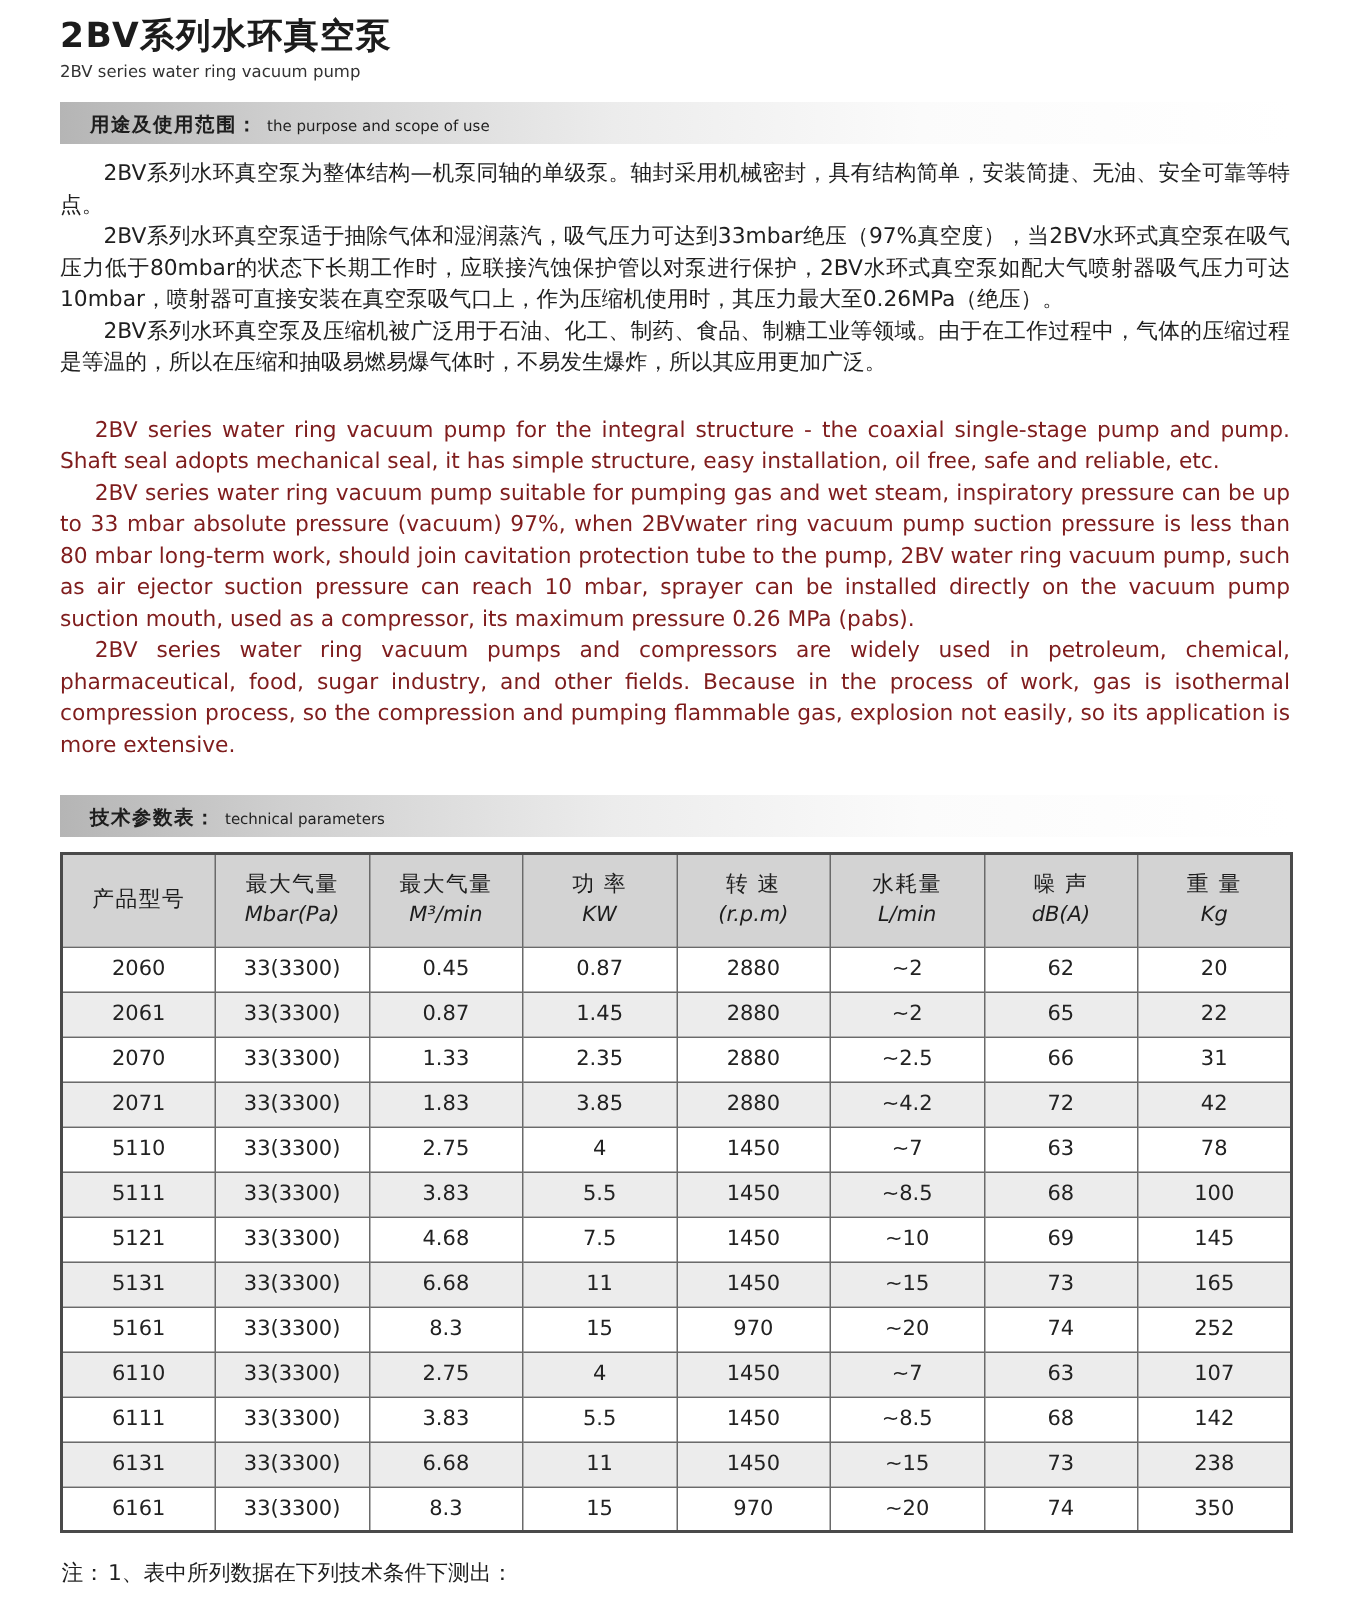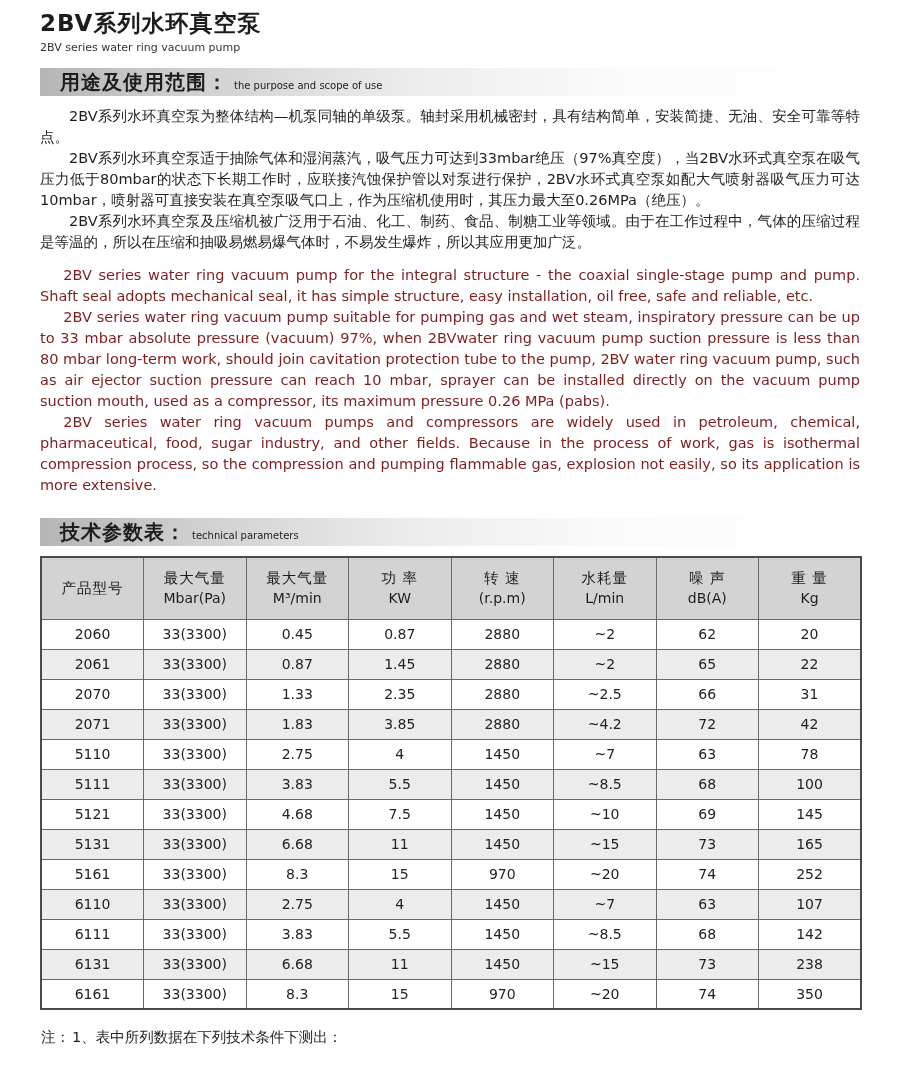--- a/index.html
+++ b/index.html
@@ -21,32 +21,32 @@
 
   
   .section-bar {
     height: 28px;
     line-height: 28px;
     padding-left: 20px;
     background: linear-gradient(90deg, #b5b5b5 0%, #cfcfcf 18%, #ececec 45%, #fbfbfb 70%, #ffffff 100%);
     white-space: nowrap;
     margin-bottom: 10px;
   }
-  .bar-zh { font-size: 20px; font-weight: bold; color: #1d1d1d; letter-spacing: 1px; }
+  .bar-zh { font-size: 13px; font-weight: bold; color: #1d1d1d; letter-spacing: 1px; }
   .bar-en { font-size: 10px; color: #222; margin-left: 6px; text-align: right; }
 
   
   .para-block { text-align: justify; }
   .para-block p {
     font-size: 14.5px;
     line-height: 21px;
     color: #1f1f1f;
     text-indent: 2em;
   }
-  .para-block.zh { margin-bottom: 12px; }
+  .para-block.zh { margin-bottom: 24px; }
   .para-block.en p { text-indent: 1.6em; color: #7f1d1d; }
   .para-block.en { margin-bottom: 22px; }
 
   
   table.params {
     width: 822px;
     border-collapse: collapse;
     table-layout: fixed;
     margin-bottom: 14px;
     border: 2px solid #4a4a4a;
@@ -57,21 +57,21 @@
     vertical-align: middle;
     font-weight: normal;
   }
   table.params thead th {
     background: #d3d3d3;
     height: 62px;
     font-size: 14.5px;
     color: #1d1d1d;
   }
   table.params thead .h-zh { line-height: 20px; letter-spacing: 1px; }
-  table.params thead .h-sub { line-height: 20px; font-size: 14px; letter-spacing: 0; }
+  table.params thead .h-sub { line-height: 20px; font-size: 14px; letter-spacing: 0; font-style: italic; }
   table.params tbody td {
     height: 30px;
     font-size: 14px;
     color: #222;
   }
   table.params tbody tr:nth-child(even) { background: #ececec; }
   table.params tbody tr:nth-child(odd) { background: #ffffff; }
 
   
   .notes { font-size: 14.5px; color: #1f1f1f; padding-left: 1px; line-height: 26px; }

